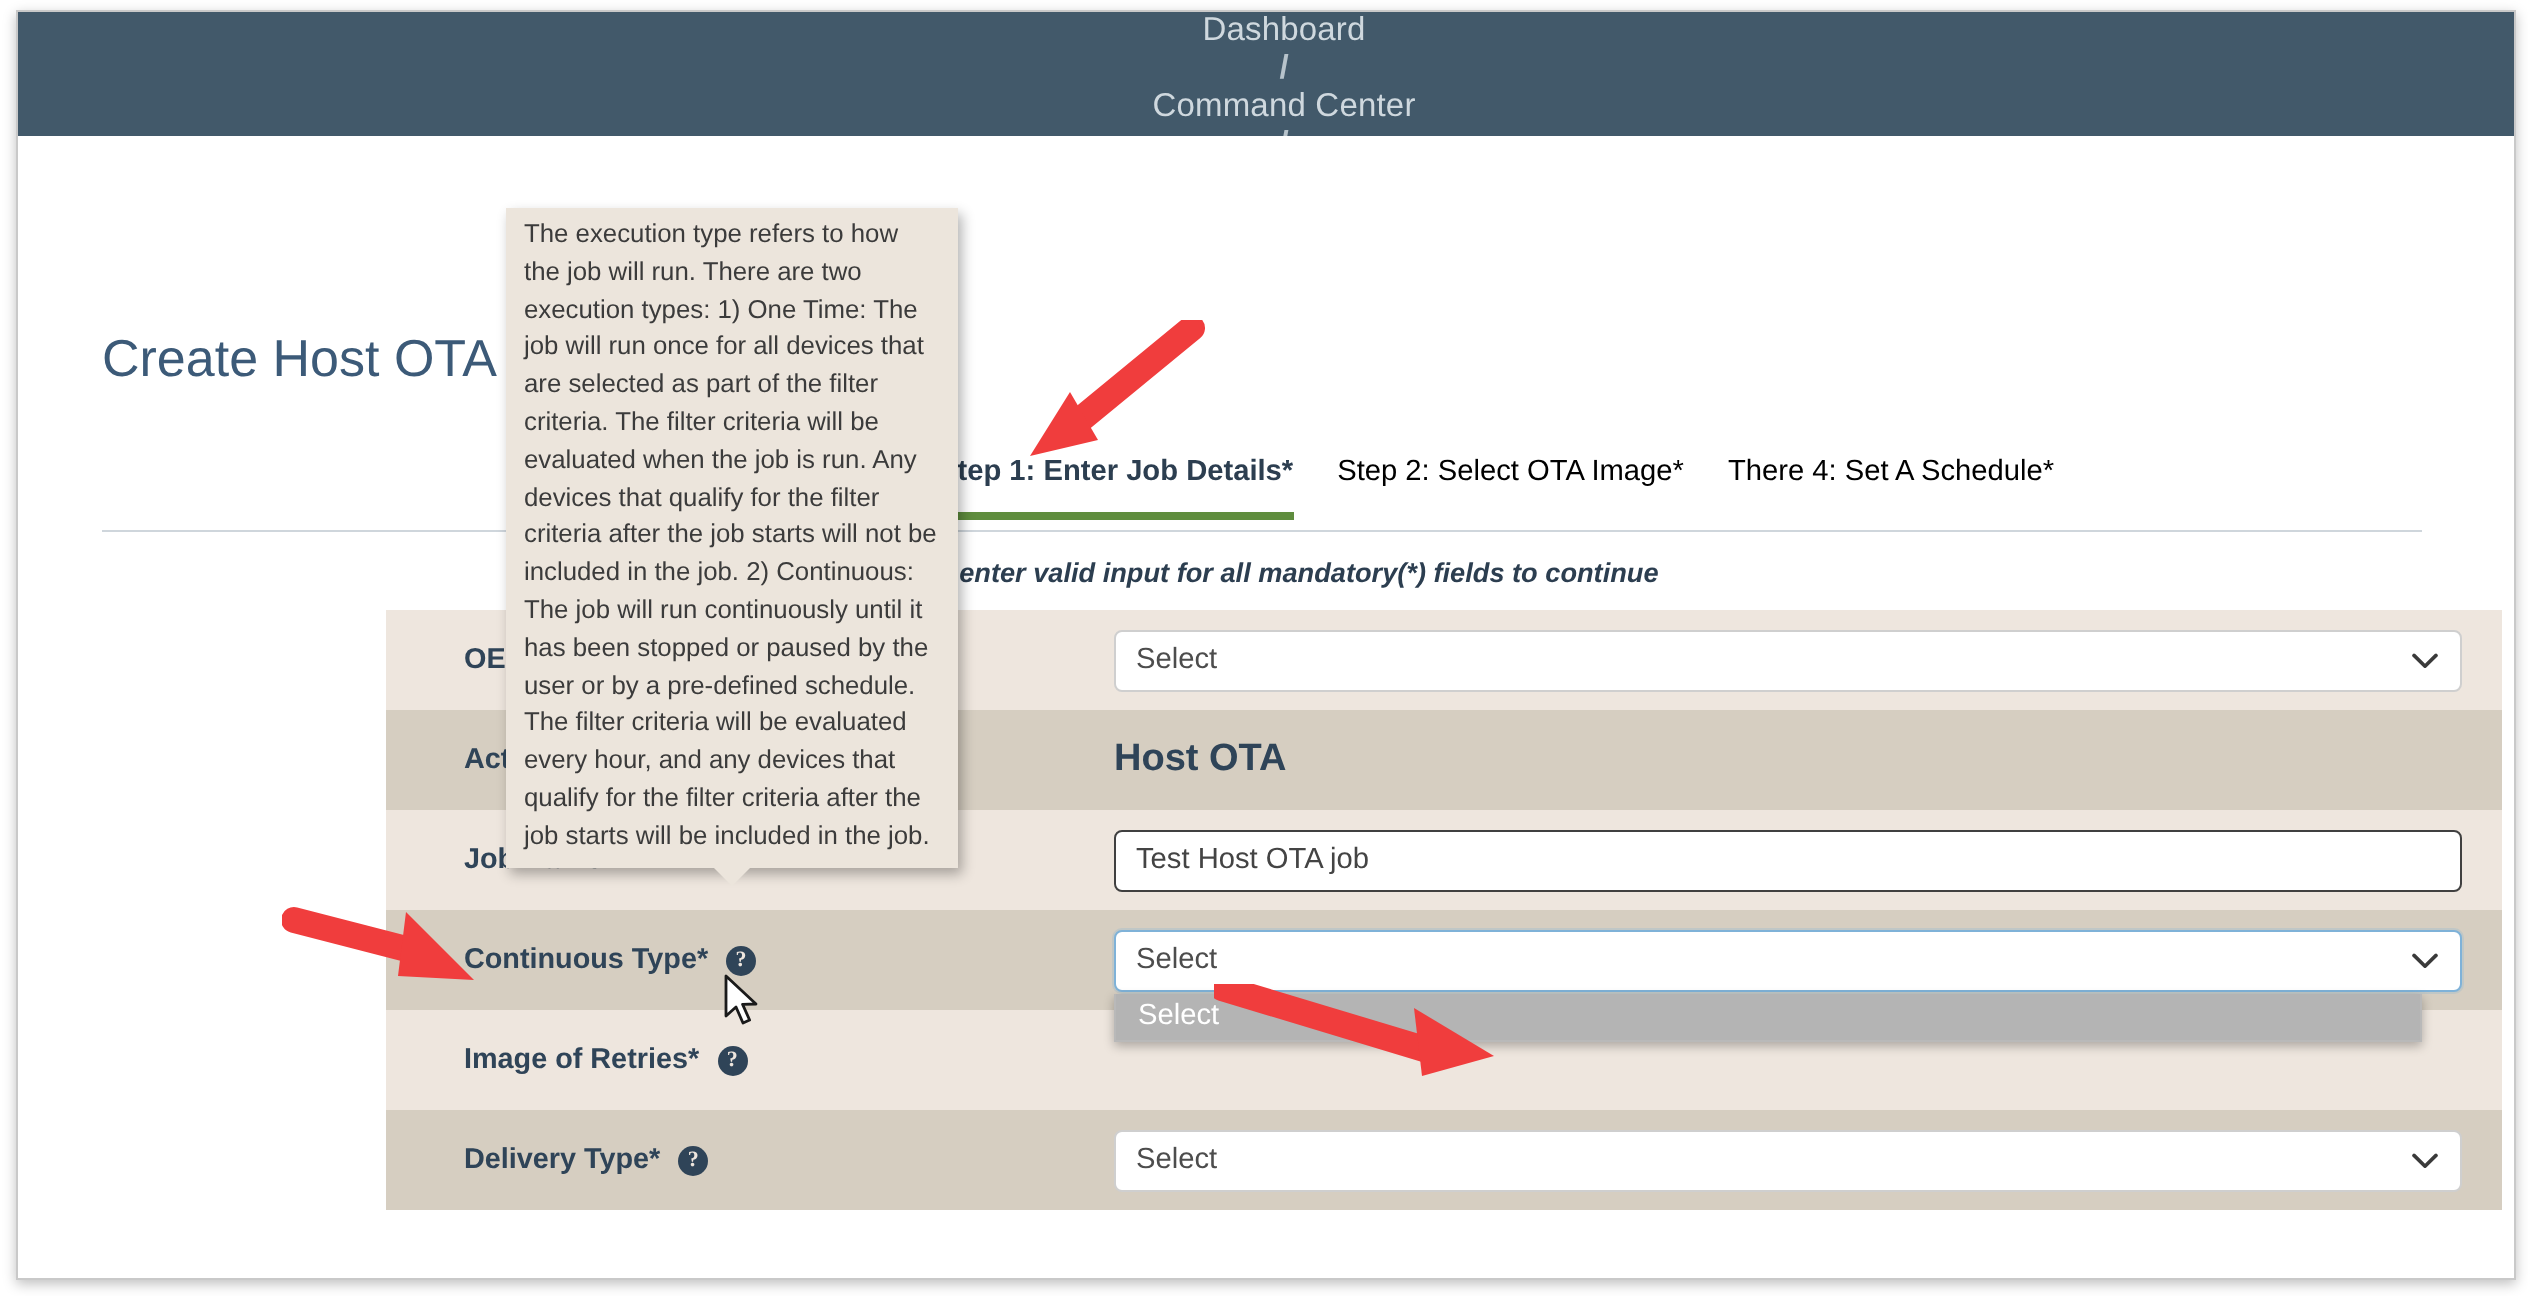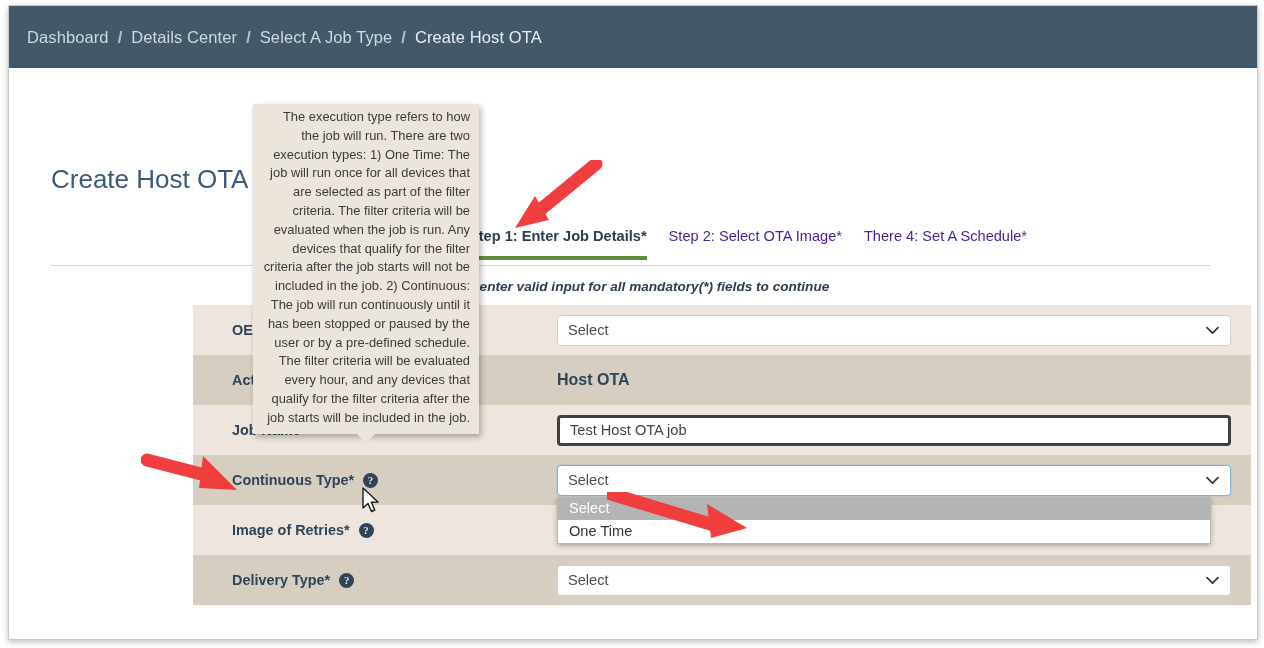--- a/index.html
+++ b/index.html
@@ -29,20 +29,21 @@
   }
 
   
   #breadcrumb-bar {
     height: 62px;
     background: #42596a;
     display: flex;
     align-items: center;
     padding-left: 18px;
     box-sizing: border-box;
+    flex-direction: column;
   }
   .crumb {
     color: #cfd8de;
     font-size: 16.5px;
     letter-spacing: .1px;
     white-space: nowrap;
   }
   .crumb.last { color: #e9eef1; }
   .crumb-sep {
     color: #b7c3cb;
@@ -75,21 +76,21 @@
     top: 160px;
     width: 1160px;
     height: 38px;
     display: flex;
     align-items: flex-start;
     border-bottom: 1px solid #cfd6dc;
     box-sizing: border-box;
   }
   .step-tab {
     font-size: 14.6px;
-    color: #4c1d95;
+    color: #000000;
     padding: 0 0 12px 0;
     margin-right: 22px;
     white-space: nowrap;
     border-bottom: 4px solid transparent;
   }
   .step-tab:first-child { margin-left: 418px; }
   .step-tab.active {
     color: #2c3e50;
     font-weight: bold;
     border-bottom-color: #5f8d3e;
@@ -147,21 +148,21 @@
     color: #eee6de;
     font-size: 11px;
     font-weight: bold;
     margin-left: 9px;
     line-height: 1;
     font-family: "Liberation Serif", serif;
   }
   .form-control { flex: 1; position: relative; padding-right: 20px; }
 
   .static-value {
-    font-size: 16px;
+    font-size: 19px;
     font-weight: bold;
     color: #2f4458;
   }
 
   .sel {
     position: relative;
     height: 31px;
     background: #ffffff;
     border: 1px solid #cfcfcf;
     border-radius: 4px;
@@ -179,21 +180,21 @@
     top: 50%;
     transform: translateY(-50%);
     color: #3a3a3a;
     font-size: 13px;
     line-height: 1;
   }
 
   .txt {
     height: 31px;
     background: #ffffff;
-    border: 3px solid #404040;
+    border: 1px solid #404040;
     border-radius: 4px;
     display: flex;
     align-items: center;
     padding: 0 10px;
     font-size: 14.6px;
     color: #444;
     box-sizing: border-box;
   }
 
   
@@ -221,21 +222,21 @@
   
   #tooltip {
     position: absolute;
     left: 244px;
     top: 36px;
     width: 226px;
     background: #ece5dc;
     color: #3b3b3b;
     font-size: 12.9px;
     line-height: 18.8px;
-    text-align: right;
+    text-align: left;
     padding: 4px 9px 6px 9px;
     box-sizing: border-box;
     box-shadow: 2px 3px 6px rgba(0,0,0,0.30);
     z-index: 60;
   }
   #tooltip:after {
     content: "";
     position: absolute;
     left: 50%;
     bottom: -9px;
@@ -256,21 +257,21 @@
   #mouse-cursor { position: absolute; left: 352px; top: 419px; z-index: 80; }
 </style>
 </head>
 <body>
 
 <div id="app-window">
 
   <div id="breadcrumb-bar">
     <span class="crumb">Dashboard</span>
     <span class="crumb-sep">/</span>
-    <span class="crumb">Details Center</span>
+    <span class="crumb">Command Center</span>
     <span class="crumb-sep">/</span>
     <span class="crumb">Select A Job Type</span>
     <span class="crumb-sep">/</span>
     <span class="crumb last">Create Host OTA</span>
   </div>
 
   <div id="page-body">
 
     <div id="page-title">Create Host OTA</div>
 
@@ -329,21 +330,20 @@
           <div class="sel focused">
             <span>Select</span>
             <span class="chev">
               <svg width="13" height="8" viewBox="0 0 13 8" aria-hidden="true">
                   <path d="M1 1.2 L6.5 6.6 L12 1.2" fill="none" stroke="#3a3a3a" stroke-width="1.8" stroke-linecap="round" stroke-linejoin="round"></path>
                 </svg>
             </span>
           </div>
           <div id="recurrence-options">
             <div class="opt selected">Select</div>
-            <div class="opt">One Time</div>
           </div>
         </div>
       </div>
 
       <div class="form-row odd">
         <div class="form-label">
           <span>Image of Retries*</span>
           <span class="help-icon">?</span>
         </div>
         <div class="form-control"></div>

